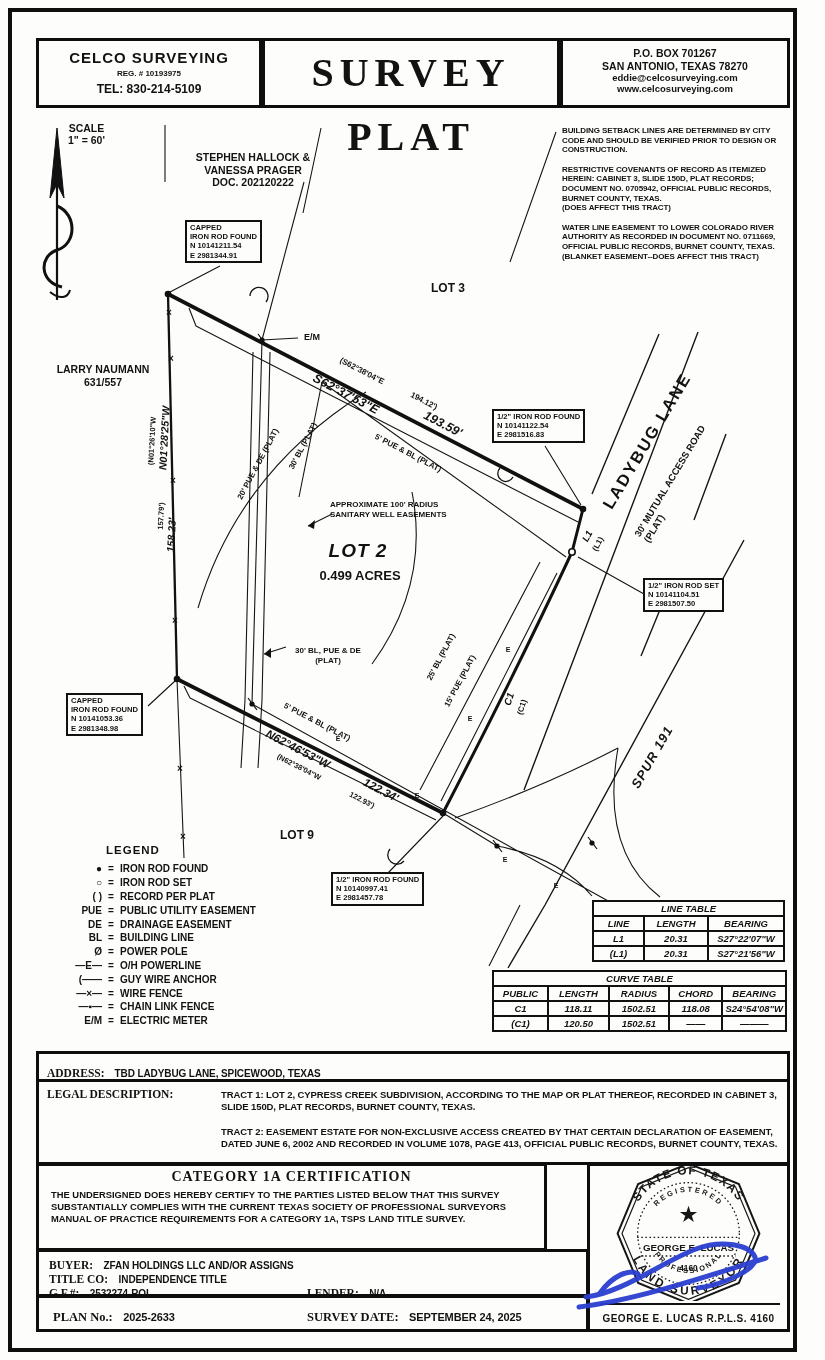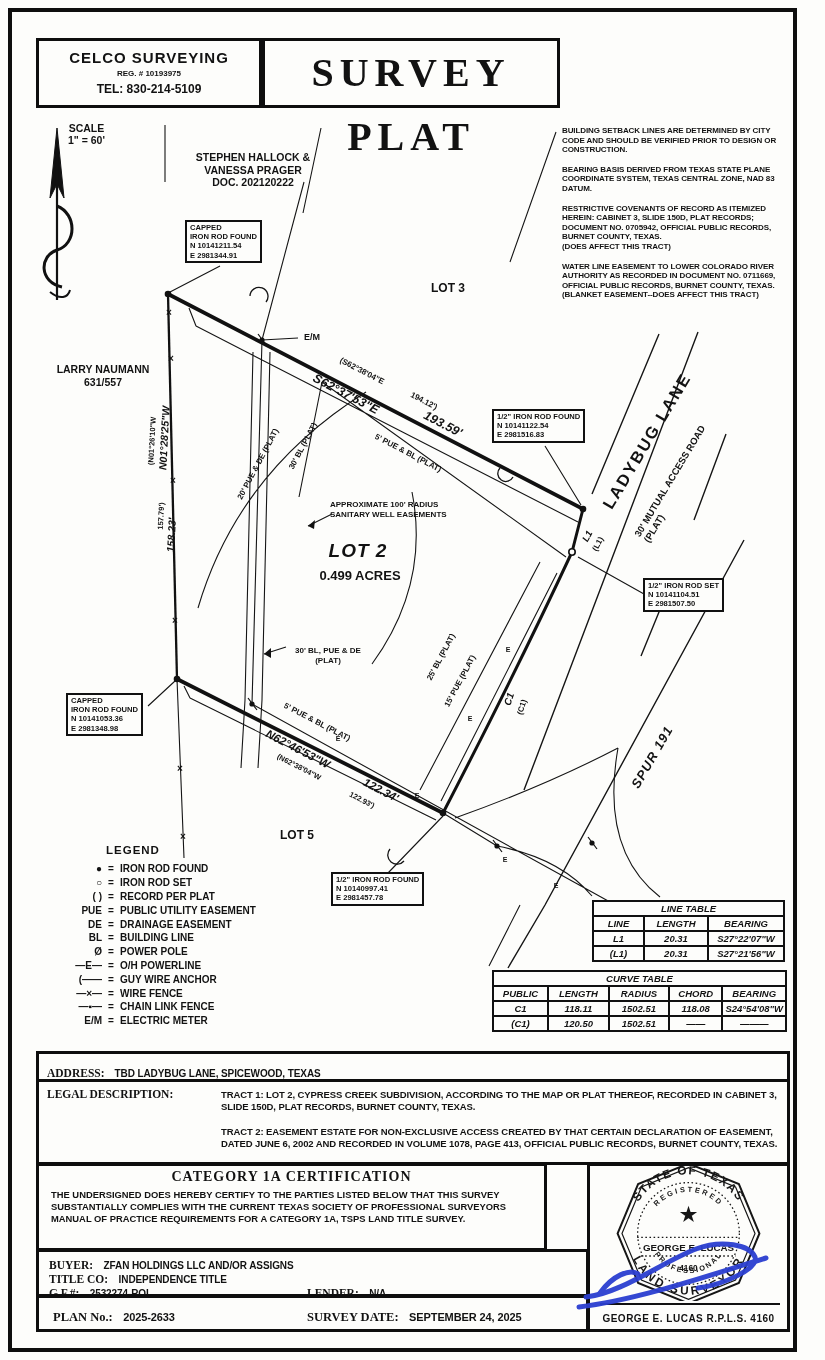--- a/index.html
+++ b/index.html
@@ -62,20 +62,26 @@
   <div class="frame"></div>
 
   <div class="box hdr-left">
     <div class="co-name">CELCO SURVEYING</div>
     <div class="co-reg">REG. # 10193975</div>
     <div class="co-tel">TEL: 830-214-5109</div>
   </div>
   <div class="box hdr-mid">
     <div class="plat-title">SURVEY PLAT</div>
   </div>
+  <div class="box hdr-right">
+    <div class="c-line">P.O. BOX 701267</div>
+    <div class="c-line">SAN ANTONIO, TEXAS  78270</div>
+    <div class="c-sm">eddie@celcosurveying.com</div>
+    <div class="c-sm">www.celcosurveying.com</div>
+  </div>
 
   <svg class="platsvg" width="825" height="1360" viewBox="0 0 825 1360">
 
     <g stroke="#111" fill="#111">
       <polygon points="57,128 50,198 57,184 64,198"></polygon>
       <path d="M57,140 L57,300" stroke-width="2.2" fill="none"></path>
       <path d="M57,206 C77,214 77,244 57,250 C39,256 39,282 62,287" stroke-width="3" fill="none"></path>
       <path d="M50,292 C60,300 68,298 70,290" stroke-width="2" fill="none"></path>
     </g>
 
@@ -150,21 +156,21 @@
 
   <div class="lbl-layer">
     <div class="lab ctr" style="left:68px;top:122px;font-size:10.5px;line-height:12px;">SCALE
 1" = 60'</div>
     <div class="cen ctr" style="left:253px;top:170px;font-size:10.5px;line-height:12.5px;">STEPHEN HALLOCK &amp;
 VANESSA PRAGER
 DOC. 202120222</div>
     <div class="cen ctr" style="left:103px;top:376px;font-size:10.5px;line-height:13px;">LARRY NAUMANN
 631/557</div>
     <div class="cen" style="left:448px;top:288px;font-size:12px;">LOT 3</div>
-    <div class="cen" style="left:297px;top:835px;font-size:12px;">LOT 5</div>
+    <div class="cen" style="left:297px;top:835px;font-size:12px;">LOT 9</div>
     <div class="cen meas" style="left:358px;top:551px;font-size:19px;letter-spacing:1px;">LOT 2</div>
     <div class="cen" style="left:360px;top:575px;font-size:13px;">0.499 ACRES</div>
     <div class="cen" style="left:312px;top:337px;font-size:9px;">E/M</div>
 
     <div class="cen" style="left:362px;top:371px;font-size:8px;transform:translate(-50%,-50%) rotate(27.5deg);">(S62°38'04"E</div>
     <div class="cen meas" style="left:346px;top:394px;font-size:12.5px;transform:translate(-50%,-50%) rotate(27.5deg);">S62°37'53"E</div>
     <div class="cen" style="left:424px;top:401px;font-size:8px;transform:translate(-50%,-50%) rotate(27.5deg);">194.12')</div>
     <div class="cen meas" style="left:443px;top:424px;font-size:12.5px;transform:translate(-50%,-50%) rotate(27.5deg);">193.59'</div>
     <div class="cen" style="left:408px;top:453px;font-size:8px;transform:translate(-50%,-50%) rotate(27.5deg);">5' PUE &amp; BL (PLAT)</div>
 
@@ -326,21 +332,20 @@
       <td>120.50</td>
       <td>1502.51</td>
       <td>——</td>
       <td>———</td>
     </tr>
   </tbody>
     </table>
 
   <div class="notes">
     <p>BUILDING SETBACK LINES ARE DETERMINED BY CITY CODE AND SHOULD BE VERIFIED PRIOR TO DESIGN OR CONSTRUCTION.</p>
-    <p>BEARING BASIS DERIVED FROM TEXAS STATE PLANE COORDINATE SYSTEM, TEXAS CENTRAL ZONE, NAD 83 DATUM.</p>
     <p>RESTRICTIVE COVENANTS OF RECORD AS ITEMIZED HEREIN: CABINET 3, SLIDE 150D, PLAT RECORDS; DOCUMENT NO. 0705942, OFFICIAL PUBLIC RECORDS, BURNET COUNTY, TEXAS.
 (DOES AFFECT THIS TRACT)</p>
     <p>WATER LINE EASEMENT TO LOWER COLORADO RIVER AUTHORITY AS RECORDED IN DOCUMENT NO. 0711669, OFFICIAL PUBLIC RECORDS, BURNET COUNTY, TEXAS.
 (BLANKET EASEMENT--DOES AFFECT THIS TRACT)</p>
   </div>
 
   <div class="box addr">
     <span class="band-label">ADDRESS:</span>
     <span class="band-val" style="margin-left:10px;">TBD LADYBUG LANE, SPICEWOOD, TEXAS</span>
   </div>

